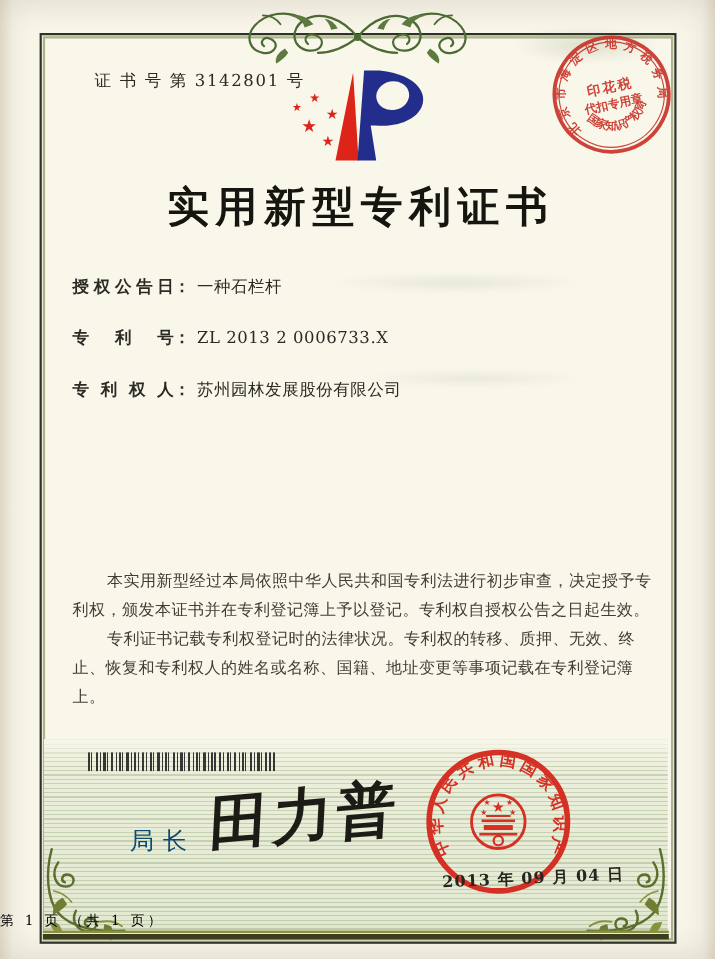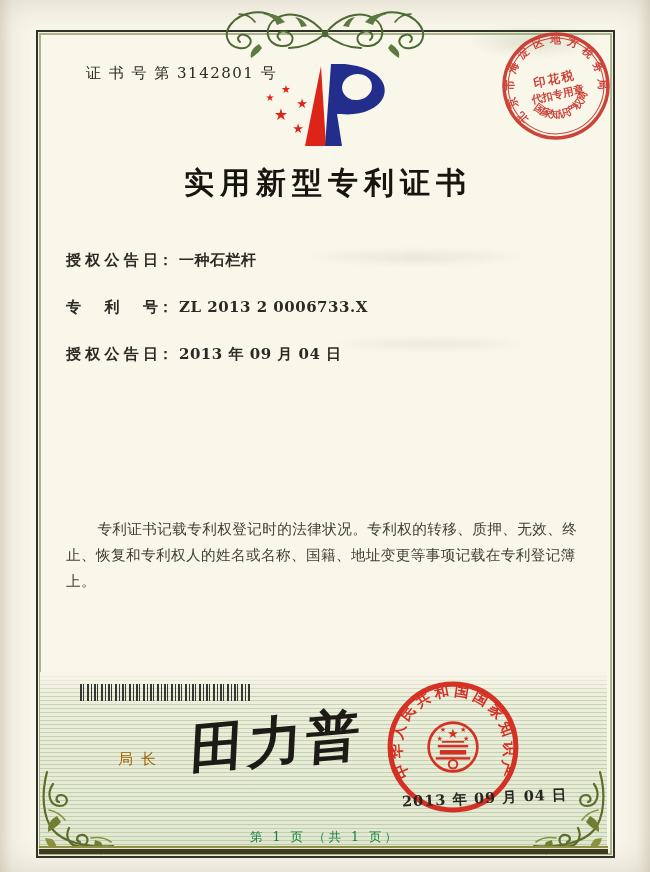--- a/index.html
+++ b/index.html
@@ -35,44 +35,44 @@
   .ornament-top{left:215px;top:4px;width:220px;height:54px;z-index:4;}
   .corner{width:84px;height:88px;z-index:4;}
   .corner.left{left:39px;top:768px;}
   .corner.right{left:524px;top:768px;transform:scaleX(-1);}
   
   .certno{left:66px;top:64px;font-size:15px;letter-spacing:1.5px;color:#2b2922;z-index:5;margin-left:20px;}
   .logo{left:253px;top:56px;width:152px;height:114px;z-index:5;}
   .stamp{left:500px;top:30px;width:112px;height:112px;z-index:7;transform:rotate(-12deg);opacity:.92;}
   .title{
     left:0;top:163px;width:650px;text-align:center;z-index:5;
-    font-size:30px;font-weight:700;letter-spacing:6px;text-indent:6px;color:#17150f;
+    font-size:38px;font-weight:700;letter-spacing:6px;text-indent:6px;color:#17150f;
   }
   
   .fields{left:66px;top:251px;z-index:5;}
   .row{height:26px;margin-bottom:21px;font-size:15px;font-weight:600;color:#2c2a24;white-space:nowrap;}
   .row .lbl{display:inline-block;width:92px;text-align:justify;text-align-last:justify;}
   .row .colon{display:inline-block;margin-right:6px;}
-  .row .val{font-weight:700;letter-spacing:.5px;}
+  .row .val{font-weight:400;letter-spacing:.5px;}
   
   .bodytext{left:66px;top:516px;width:536px;z-index:5;font-size:14.6px;line-height:26.2px;color:#413e34;letter-spacing:.4px;}
   .bodytext p{margin:0;text-indent:2.15em;}
   
   .barcode{
     left:80px;top:684px;width:170px;height:17px;z-index:5;opacity:.88;
     background:repeating-linear-gradient(90deg,#1e1e1e 0 2px,transparent 2px 3px,#1e1e1e 3px 4px,transparent 4px 7px,#1e1e1e 7px 9px,transparent 9px 11px,#1e1e1e 11px 12px,transparent 12px 14px);
   }
-  .signer{left:118px;top:750px;font-size:15px;letter-spacing:8px;color:#a16207;z-index:5;}
+  .signer{left:118px;top:750px;font-size:22px;letter-spacing:8px;color:#0c4a6e;z-index:5;}
   .signature{
     left:190px;top:706px;font-size:54px;font-weight:700;z-index:5;color:#1d1b16;
     transform:rotate(-5deg) skewX(-8deg);letter-spacing:4px;
   }
   .seal{left:384px;top:678px;width:138px;height:138px;z-index:6;opacity:.95;}
   .seal-date{left:402px;top:789px;font-size:14.5px;font-weight:700;letter-spacing:1px;color:#27251f;z-index:7;transform:rotate(-2.5deg);white-space:nowrap;}
-  .footer-text{left:0;top:829px;width:650px;text-align:center;font-size:12.5px;letter-spacing:3px;color:#15803d;z-index:6;}
+  .footer-text{left:0;top:829px;width:650px;font-size:12.5px;letter-spacing:3px;color:#000000;z-index:6;}
   
   .ghost{pointer-events:none;filter:blur(2px);}
   .ghost1{left:468px;top:24px;width:130px;height:34px;background:radial-gradient(ellipse,rgba(110,140,92,.20),transparent 70%);z-index:3;}
   .ghost2{left:300px;top:248px;width:230px;height:18px;background:radial-gradient(ellipse,rgba(118,148,98,.14),transparent 70%);z-index:3;}
   .ghost3{left:330px;top:336px;width:200px;height:16px;background:radial-gradient(ellipse,rgba(118,148,98,.12),transparent 70%);z-index:3;}
   .vignette{inset:0;z-index:40;pointer-events:none;box-shadow:inset 0 0 34px rgba(104,94,72,.22);}
   svg text{font-family:"DejaVu Serif",serif;}
   svg .star{font-family:"DejaVu Sans",sans-serif;}
 </style>
 </head>
@@ -156,25 +156,26 @@
 <div class="abs title">实用新型专利证书</div>
 
 <div class="abs fields">
   <div class="row">
     <span class="lbl">授权公告日</span><span class="colon">：</span><span class="val">一种石栏杆</span>
   </div>
   <div class="row">
     <span class="lbl">专利号</span><span class="colon">：</span><span class="val">ZL 2013 2 0006733.X</span>
   </div>
   <div class="row">
-    <span class="lbl">授权公告日</span><span class="colon">：</span><span class="val">2013 年 09 月 04 日</span>
+    <span class="lbl">专利权人</span><span class="colon">：</span><span class="val">苏州园林发展股份有限公司</span>
   </div>
 </div>
 
 <div class="abs bodytext">
+  <p>本实用新型经过本局依照中华人民共和国专利法进行初步审查，决定授予专利权，颁发本证书并在专利登记簿上予以登记。专利权自授权公告之日起生效。</p>
   <p>专利证书记载专利权登记时的法律状况。专利权的转移、质押、无效、终止、恢复和专利权人的姓名或名称、国籍、地址变更等事项记载在专利登记簿上。</p>
 </div>
 
 <div class="abs barcode"></div>
 
 <div class="abs signer">局长</div>
 <div class="abs signature">田力普</div>
 
 <svg class="abs seal" viewBox="0 0 136 136">
   <circle cx="68" cy="68" r="62" fill="none" stroke="#d4271c" stroke-width="5"></circle>

